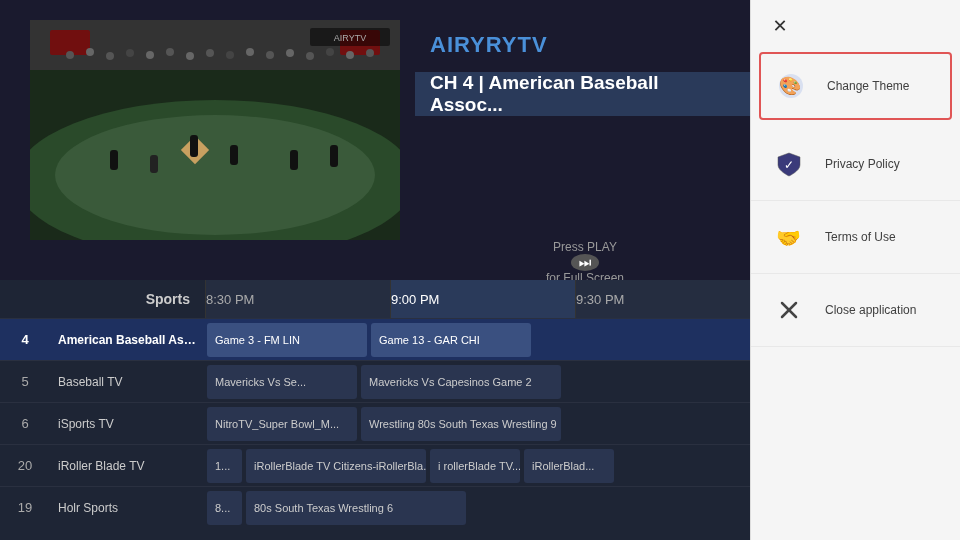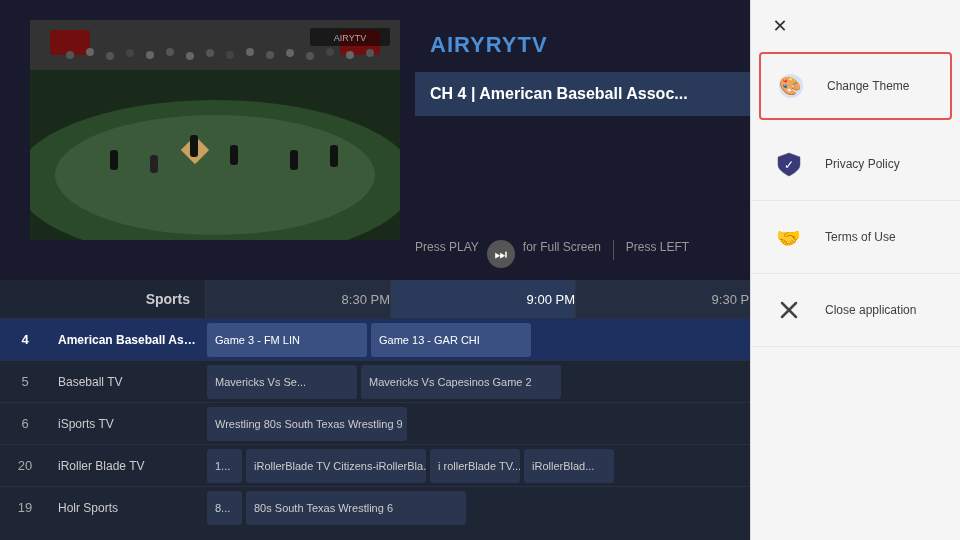--- a/index.html
+++ b/index.html
@@ -69,34 +69,35 @@
       width: 335px;
       height: 44px;
       background: #2a3a5a;
       display: flex;
       align-items: center;
       padding: 0 15px;
     }
 
     .channel-text {
       color: white;
-      font-size: 16px;
+      font-size: 19px;
       font-weight: bold;
     }
 
     
     .controls-bar {
       position: absolute;
       left: 415px;
       top: 240px;
       width: 340px;
       height: 30px;
       display: flex;
-      align-items: flex-start;
-      gap: 8px;
+      align-items: center;
+      gap: 0;
+      flex-direction: column;
     }
 
     .controls-text {
       color: #999;
       font-size: 12px;
     }
 
     .play-btn {
       width: 28px;
       height: 28px;
@@ -144,21 +145,21 @@
       color: #ccc;
       font-size: 14px;
       font-weight: bold;
       height: 100%;
     }
 
     .epg-time-slot {
       flex: 1;
       display: flex;
       align-items: center;
-      justify-content: flex-end;
+      justify-content: flex-start;
       color: #aaa;
       font-size: 13px;
       border-left: 1px solid #333;
       height: 100%;
       background: #252d40;
     }
 
     .epg-time-slot.active {
       background: #2a3a5a;
       color: white;
@@ -395,20 +396,21 @@
       <div class="epg-programs">
         <div class="epg-program" style="width:150px;">Mavericks Vs Se...</div>
         <div class="epg-program" style="width:200px;">Mavericks Vs Capesinos Game 2</div>
       </div>
     </div>
 
     <div class="epg-row">
       <div class="epg-row-num">6</div>
       <div class="epg-row-name">iSports TV</div>
       <div class="epg-programs">
+        <div class="epg-program" style="width:150px;">NitroTV_Super Bowl_M...</div>
         <div class="epg-program" style="width:200px;">Wrestling 80s South Texas Wrestling 9</div>
       </div>
     </div>
 
     <div class="epg-row">
       <div class="epg-row-num">20</div>
       <div class="epg-row-name">iRoller Blade TV</div>
       <div class="epg-programs">
         <div class="epg-program" style="width:35px;">1...</div>
         <div class="epg-program" style="width:180px;">iRollerBlade TV Citizens-iRollerBla...</div>

